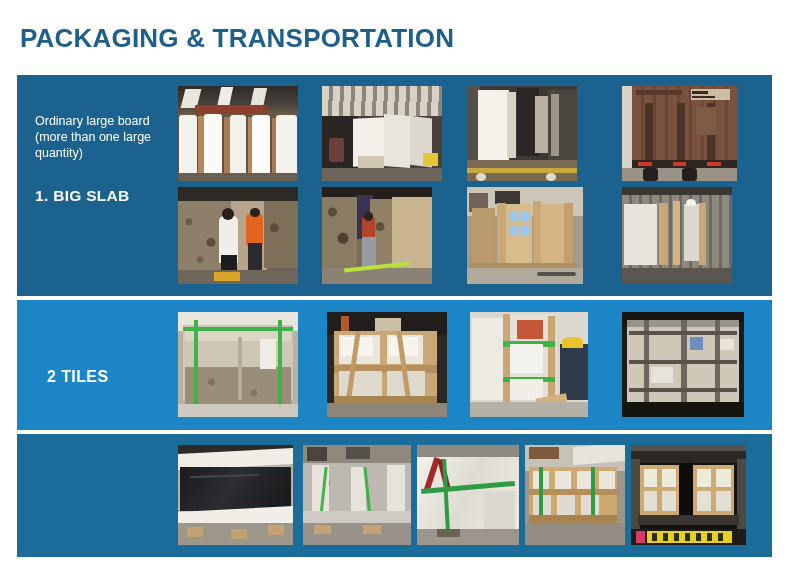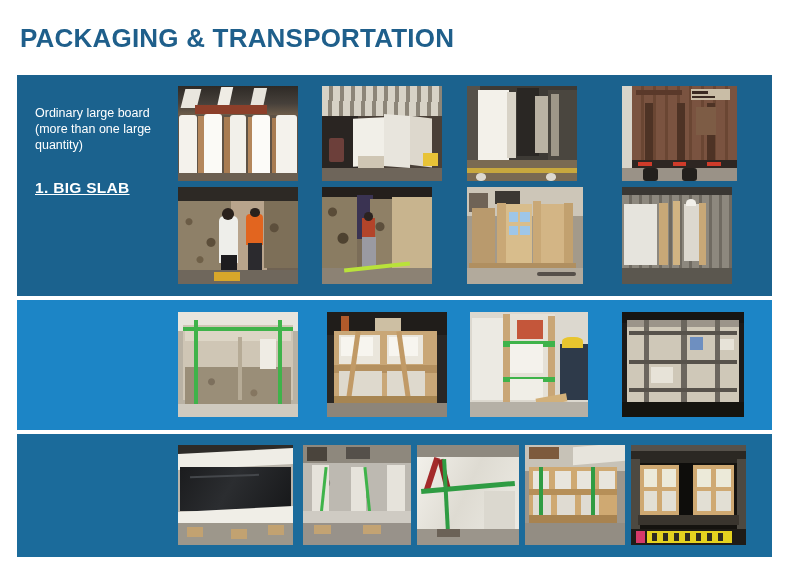--- a/index.html
+++ b/index.html
@@ -43,21 +43,21 @@
     box-sizing: border-box;
   }
   .band-1 { top: 0px;   height: 221px; background: #1b628e; }
   .band-2 { top: 225px; height: 130px; background: #1c85c6; }
   .band-3 { top: 359px; height: 123px; background: #1b6b9b; }
 
   
   .label-col {
     position: absolute;
     left: 0;
-    top: 8px;
+    top: 16px;
     width: 161px;
     height: 100%;
     color: #ffffff;
   }
   .lbl {
     position: absolute;
     left: 18px;
     width: 140px;
     color: #ffffff;
   }
@@ -65,21 +65,21 @@
     font-size: 12.5px;
     line-height: 16px;
     font-weight: normal;
   }
   .lbl-strong {
     font-size: 15.5px;
     font-weight: bold;
     letter-spacing: 0.3px;
   }
   #label-ordinary   { top: 22px; }
-  #label-bigslab    { top: 96px; text-decoration: underline; }
+  #label-bigslab    { top: 96px; }
   #label-extravagant{ top: 133px; }
   #label-tiles {
     top: 52px; left: 30px; width: 130px;
     font-size: 16px; font-weight: bold; letter-spacing: 0.4px;
   }
   #label-countertops {
     top: 48px; left: 12px; width: 160px;
     font-size: 16px; font-weight: bold; letter-spacing: -0.1px;
     white-space: nowrap;
   }
@@ -271,20 +271,23 @@
       <div style="position:absolute;left:46%;top:14%;width:7%;height:66%;background:#d2b482;"></div>
       <div style="position:absolute;left:56%;top:18%;width:14%;height:58%;background:#dcd8cf;"></div>
       <div style="position:absolute;left:58%;top:12%;width:9%;height:8%;background:#f2f0ea;border-radius:50% 50% 0 0;"></div>
       <div style="position:absolute;left:70%;top:16%;width:6%;height:64%;background:#c8a877;"></div>
       <div class="floor" style="height:16%;background:#5b574f;"></div>
     </div>
   </div>
 
   <div class="band band-2">
 
+    <div class="label-col">
+      <div class="lbl" id="label-tiles">2 TILES</div>
+    </div>
 
     <div class="photo" id="photo-r2c1">
       <div class="layer" style="background:#b9b2a4;"></div>
       <div style="position:absolute;left:0;top:0;width:100%;height:18%;background:#e8e5dd;"></div>
       <div style="position:absolute;left:4%;top:12%;width:92%;height:72%;background:#cfc6b5;"></div>
       <div style="position:absolute;left:6%;top:18%;width:88%;height:10%;background:#ddd6c6;"></div>
       <div style="position:absolute;left:6%;top:52%;width:88%;height:36%;background:
            radial-gradient(circle at 25% 40%, #7d705d 0 3px, transparent 4px),
            radial-gradient(circle at 65% 70%, #857660 0 3px, transparent 4px),
            #9a8e78;"></div>

